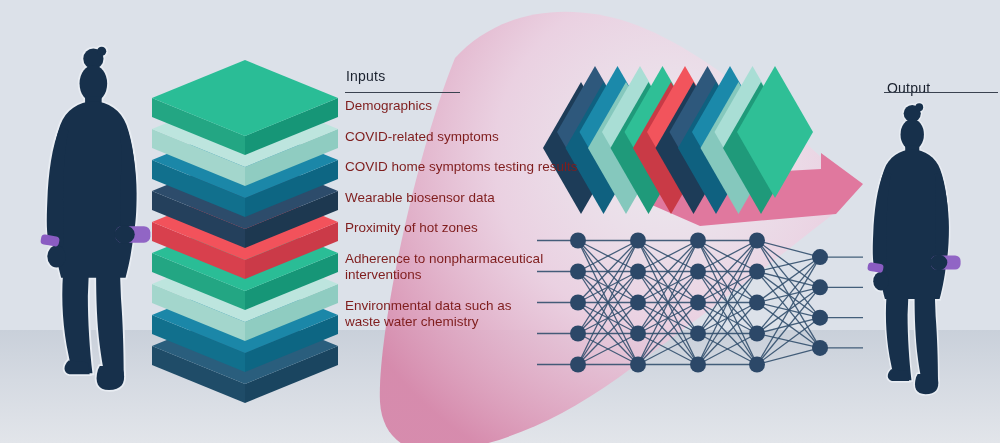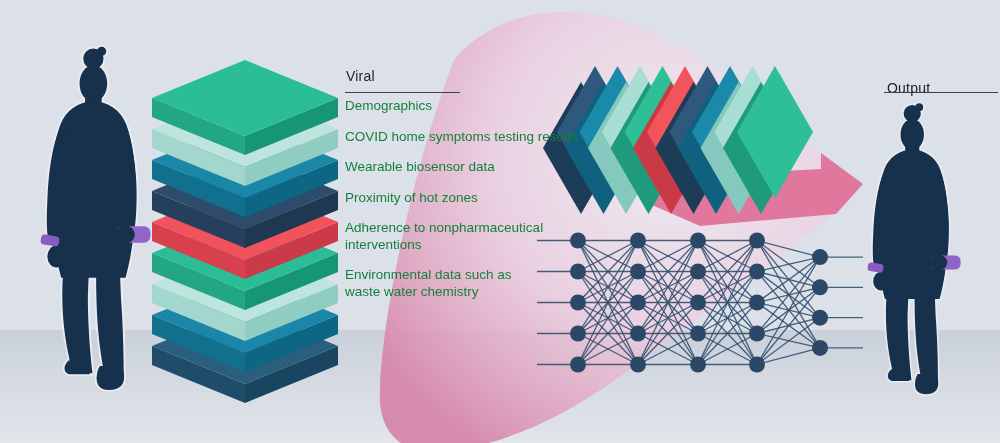--- a/index.html
+++ b/index.html
@@ -13,21 +13,21 @@
     background:linear-gradient(180deg,#c9d0da 0%,#d5dae2 45%,#e2e5ea 100%);
   }
   svg.art{position:absolute;left:0;top:0;}
   .txt-layer{position:absolute;left:0;top:0;width:1000px;height:443px;pointer-events:none;}
   .panel-heading{
     position:absolute;font-size:14px;color:#1a212e;letter-spacing:.2px;white-space:pre;
   }
   .rule{position:absolute;height:0;border-top:1px solid #3a4250;}
   .inputs-list{position:absolute;left:345px;top:98px;}
   .inputs-list .item{
-    font-size:13.5px;line-height:16.5px;margin-bottom:14px;color:#15803d;white-space:pre;
+    font-size:13.5px;line-height:16.5px;margin-bottom:14px;color:#7f1d1d;white-space:pre;
   }
 </style>
 </head>
 <body>
 
 <div class="canvas">
   <div class="floor"></div>
 
   <svg class="art" width="1000" height="443" viewBox="0 0 1000 443">
     <defs>
@@ -248,25 +248,26 @@
         <circle cx="820" cy="287.35" r="8" fill="#2c4868"></circle>
         <circle cx="820" cy="317.65000000000003" r="8" fill="#2c4868"></circle>
         <circle cx="820" cy="347.95000000000005" r="8" fill="#2c4868"></circle>
       </g>
 
     <use href="#personArt" transform="translate(40,44) scale(0.92)"></use>
     <use href="#personArt" transform="translate(867,101) scale(0.78)"></use>
   </svg>
 
   <div class="txt-layer">
-    <div class="panel-heading" style="left:346px;top:68px;">Viral</div>
+    <div class="panel-heading" style="left:346px;top:68px;">Inputs</div>
     <div class="rule" style="left:345px;top:92px;width:115px;"></div>
 
     <div class="inputs-list">
       <div class="item">Demographics</div>
+      <div class="item">COVID-related symptoms</div>
       <div class="item">COVID home symptoms testing results</div>
       <div class="item">Wearable biosensor data</div>
       <div class="item">Proximity of hot zones</div>
       <div class="item">Adherence to nonpharmaceutical
 interventions</div>
       <div class="item">Environmental data such as
 waste water chemistry</div>
     </div>
 
     <div class="panel-heading" style="left:887px;top:80px;">Output</div>

